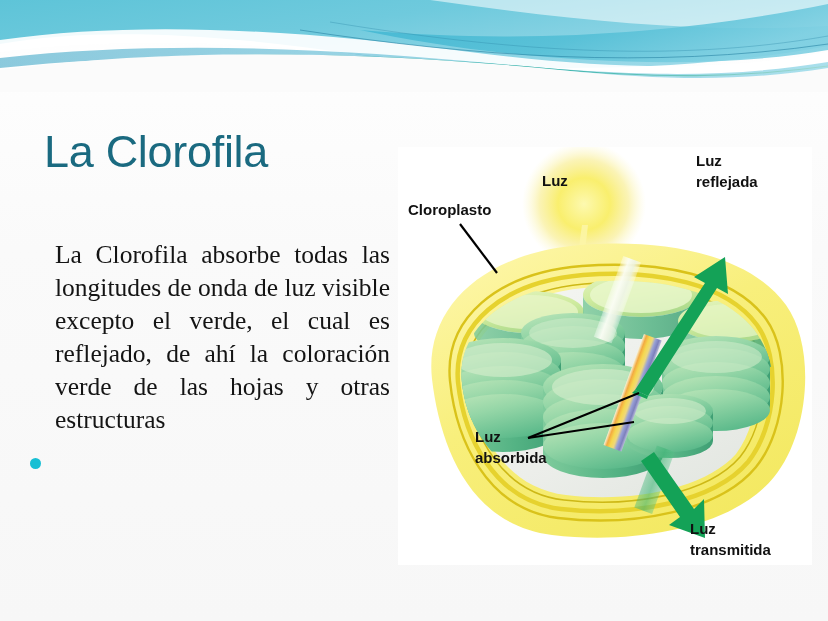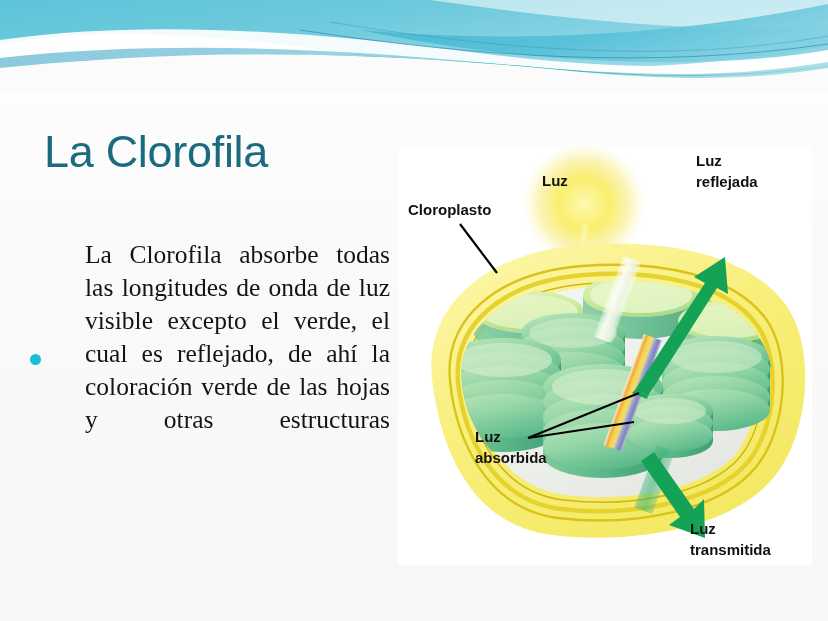--- a/index.html
+++ b/index.html
@@ -50,22 +50,21 @@
 
   
   #body-block {
     position: absolute;
     left: 30px;
     top: 238px;
     width: 360px;
   }
   .bullet-row {
     display: flex;
-    align-items: center;
-    gap: 30px;
+    align-items: flex-end;
   }
   .bullet-dot {
     flex: 0 0 auto;
     width: 11px;
     height: 11px;
     border-radius: 50%;
     background: #17bfd4;
     margin-top: 12px;
     margin-right: 14px;
   }

